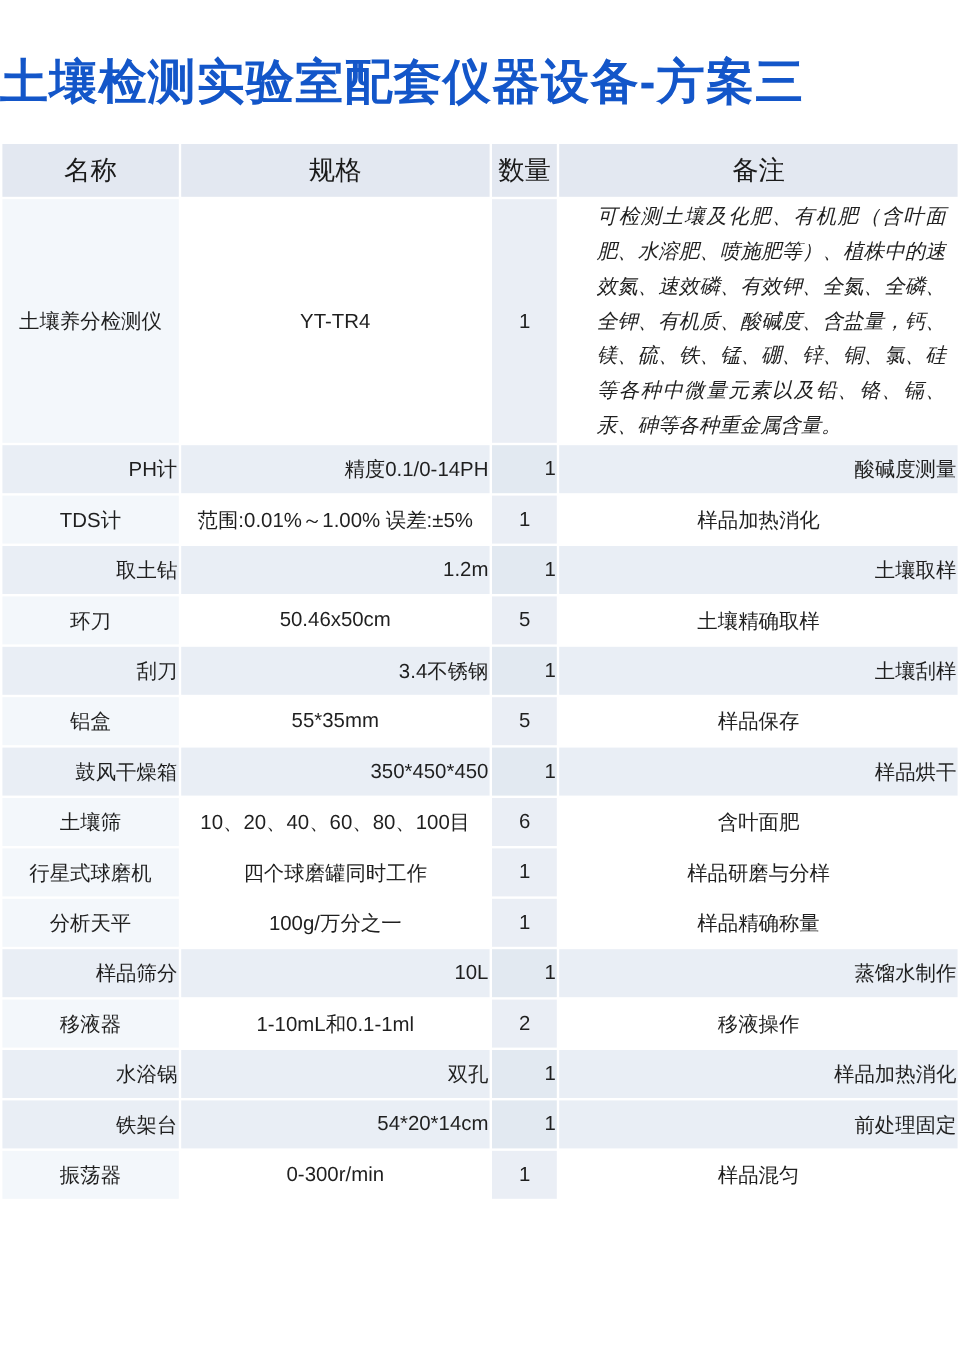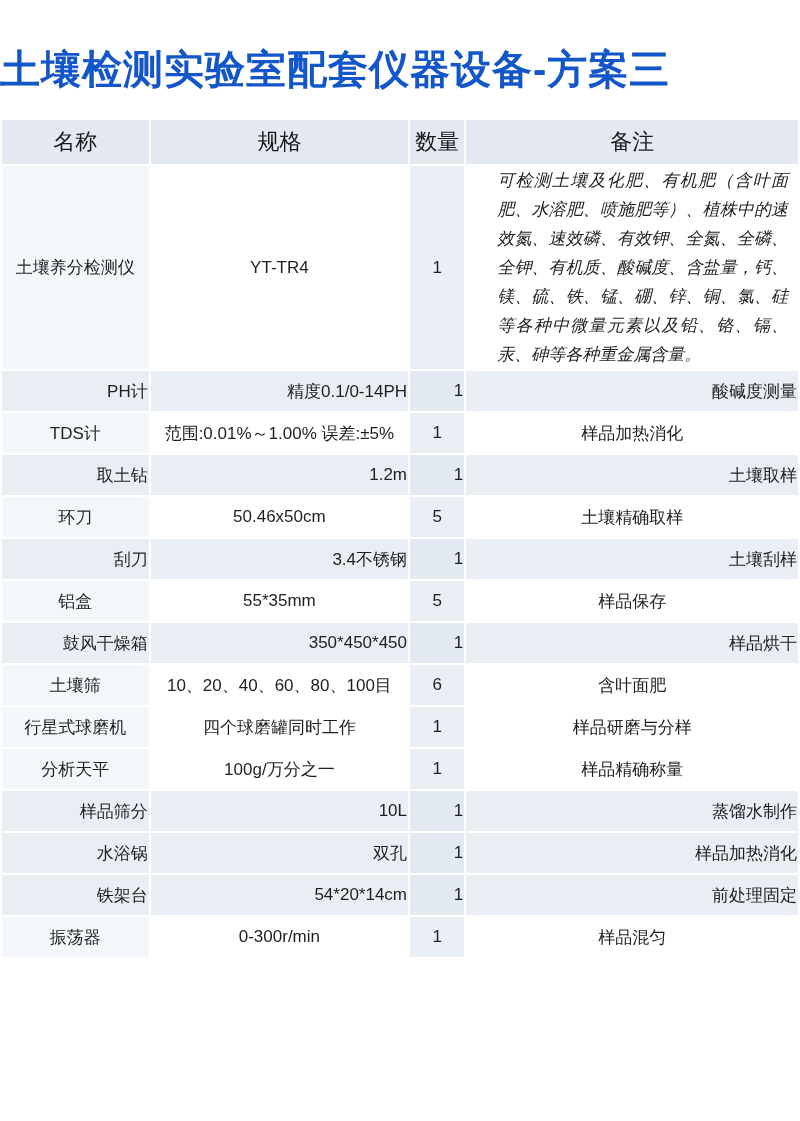--- a/index.html
+++ b/index.html
@@ -144,20 +144,26 @@
           <td class="c-spec">100g/万分之一</td>
           <td class="c-qty">1</td>
           <td class="c-note">样品精确称量</td>
         </tr>
         <tr class="tinted">
           <td class="c-name">样品筛分</td>
           <td class="c-spec">10L</td>
           <td class="c-qty">1</td>
           <td class="c-note">蒸馏水制作</td>
         </tr>
+        <tr>
+          <td class="c-name">移液器</td>
+          <td class="c-spec">1-10mL和0.1-1ml</td>
+          <td class="c-qty">2</td>
+          <td class="c-note">移液操作</td>
+        </tr>
         <tr class="tinted">
           <td class="c-name">水浴锅</td>
           <td class="c-spec">双孔</td>
           <td class="c-qty">1</td>
           <td class="c-note">样品加热消化</td>
         </tr>
         <tr class="tinted">
           <td class="c-name">铁架台</td>
           <td class="c-spec">54*20*14cm</td>
           <td class="c-qty">1</td>

